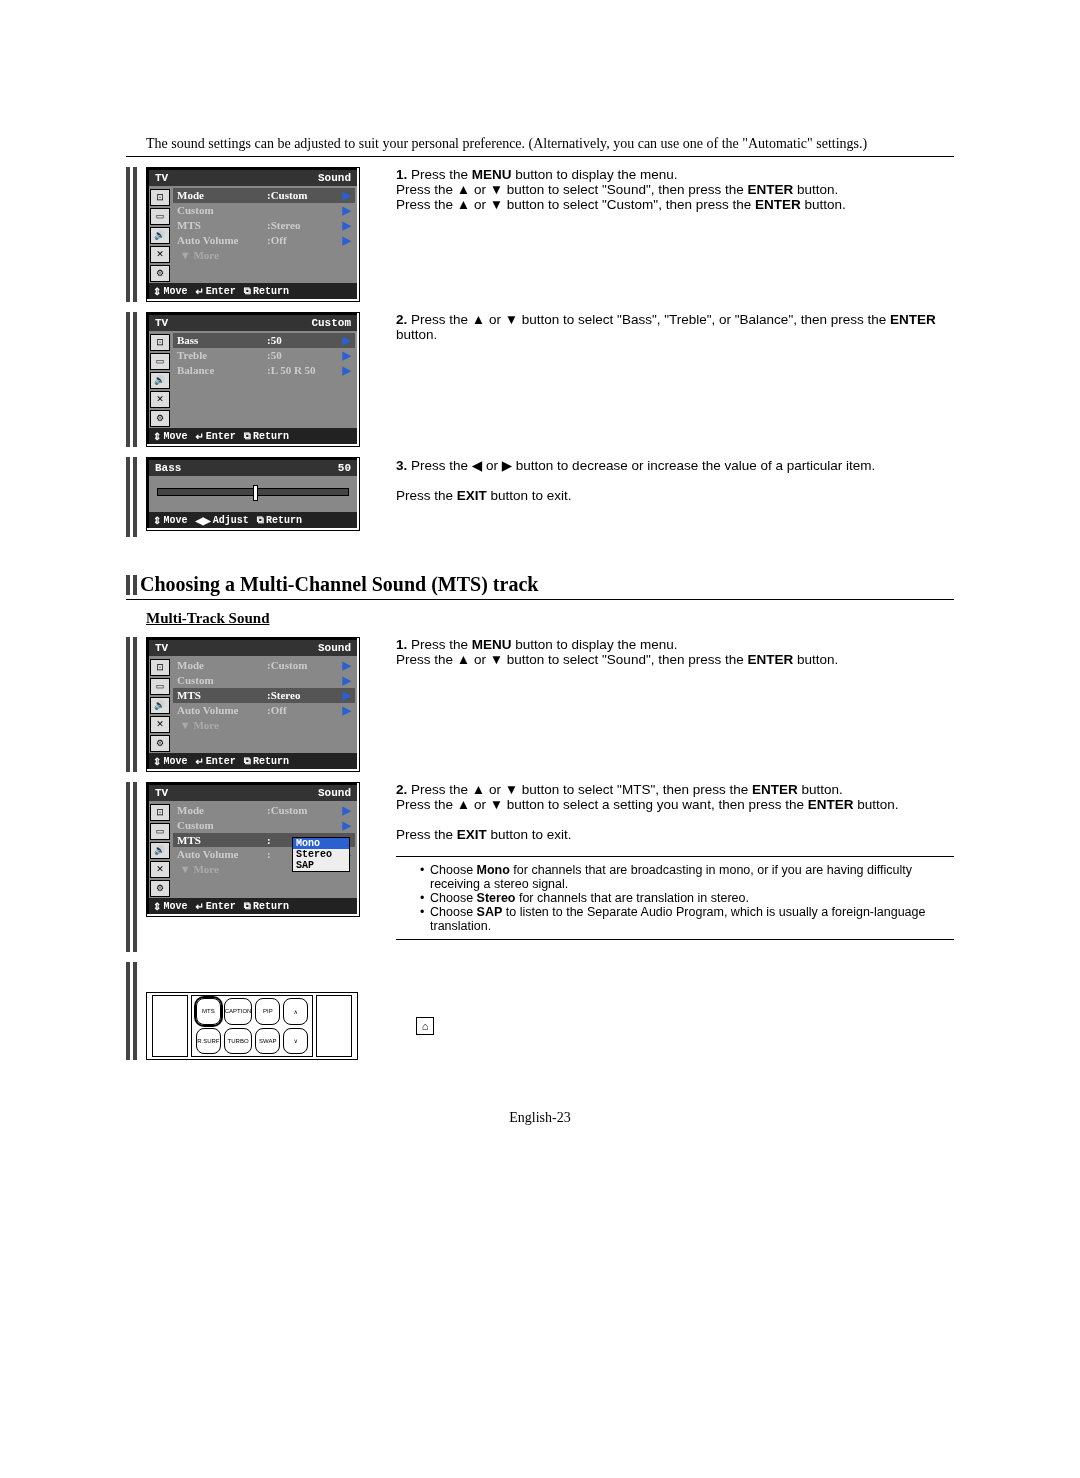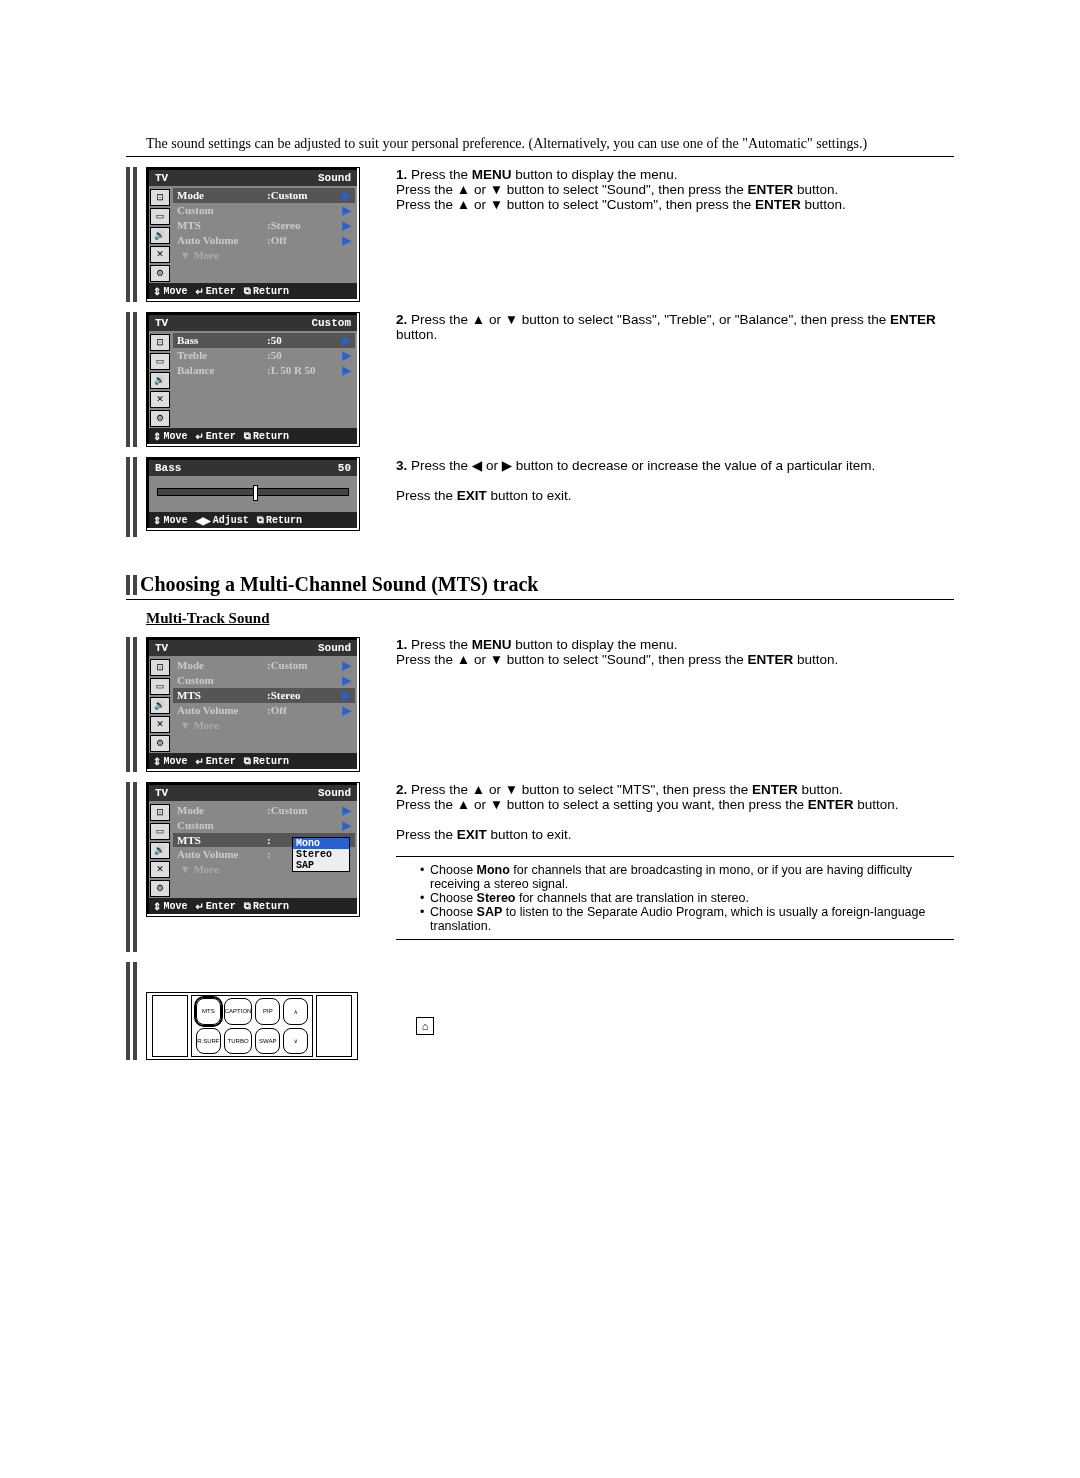--- a/index.html
+++ b/index.html
@@ -634,14 +634,15 @@
         <div class="remote-side"></div>
       </div>
     </div>
     <div class="right-col">
       <div class="mts-note">
         <span class="icon-box">⌂</span>
       </div>
     </div>
   </div>
 
+  <div class="page-num">English-23</div>
 
 </div>
 
 </body></html>

